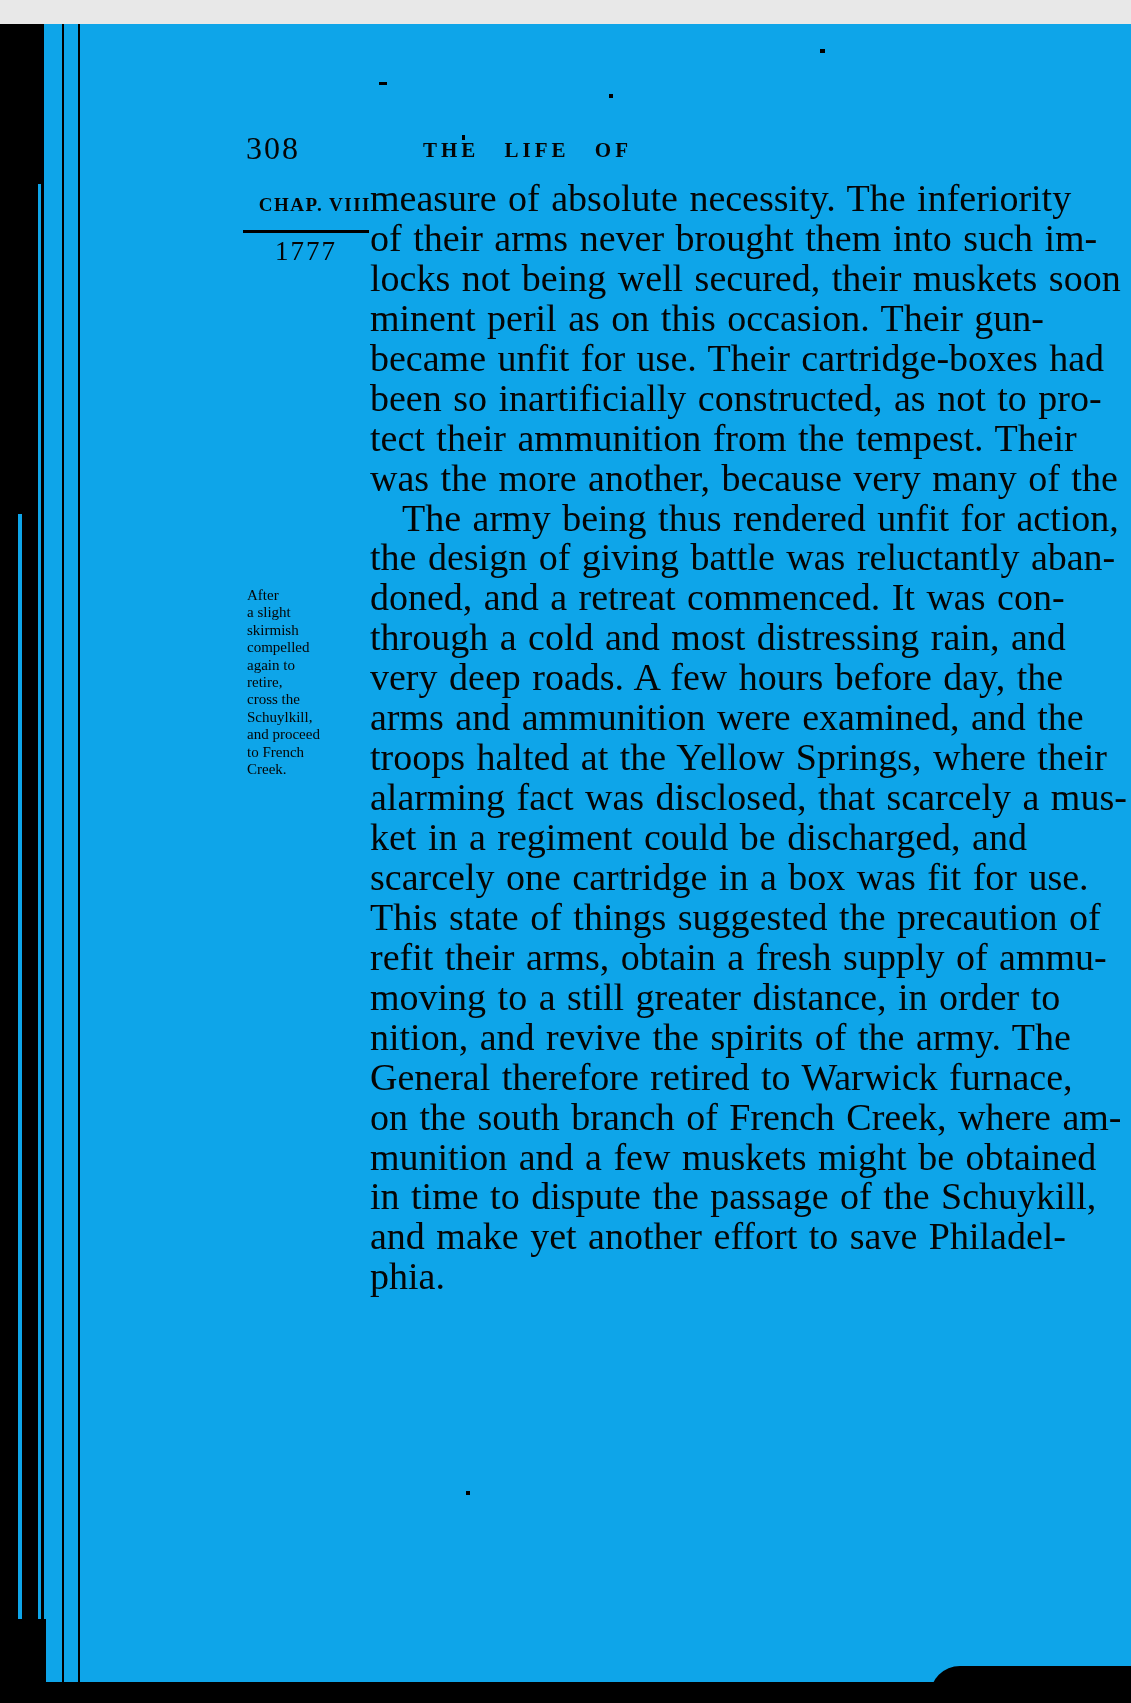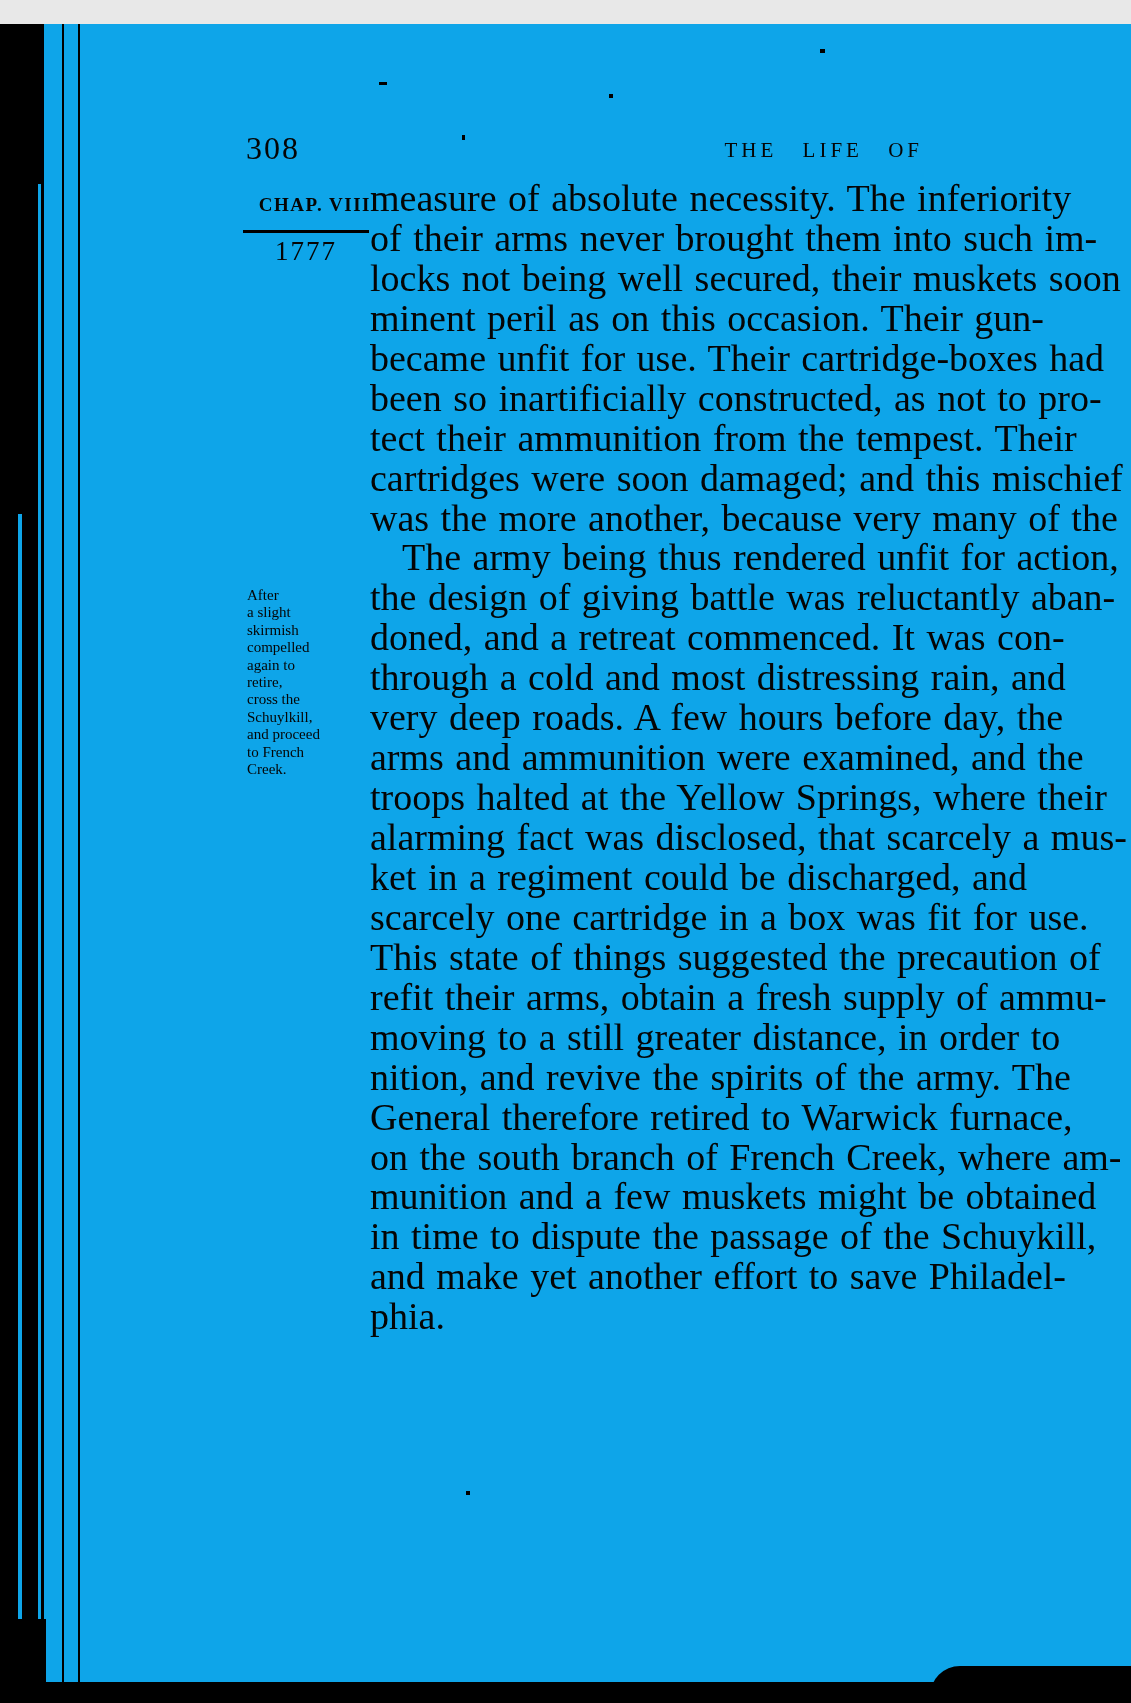--- a/index.html
+++ b/index.html
@@ -27,21 +27,21 @@
   .speck3 { left:609px; top:70px;  width:4px; height:4px; }
   .speck4 { left:462px; top:111px; width:3px; height:5px; }
   .speck5 { left:466px; top:1467px; width:4px; height:4px; }
   
   .page-number {
     position:absolute; left:246px; top:106px;
     font-size:32px; letter-spacing:2px;
   }
   .running-title {
     position:absolute; left:423px; top:114px; width:500px;
-    text-align:right; font-size:21px; font-weight:normal;
+    text-align:left; font-size:21px; font-weight:bold;
     letter-spacing:4px; word-spacing:16px;
   }
   
   .chap-heading {
     position:absolute; left:245px; top:170px; width:126px;
     font-size:19px; font-weight:bold; letter-spacing:1.5px;
     white-space:nowrap;
     text-align:right;
   }
   .chap-rule {
@@ -114,21 +114,20 @@
 
   <div class="body-text">
       <div>
         <div class="line">measure of absolute necessity. The inferiority</div>
         <div class="line">of their arms never brought them into such im-</div>
         <div class="line">locks not being well secured, their muskets soon</div>
         <div class="line">minent peril as on this occasion. Their gun-</div>
         <div class="line">became unfit for use. Their cartridge-boxes had</div>
         <div class="line">been so inartificially constructed, as not to pro-</div>
         <div class="line">tect their ammunition from the tempest. Their</div>
-        <div class="line">cartridges were soon damaged; and this mischief</div>
         <div class="line">was the more another, because very many of the</div>
       </div>
       <div>
         <div class="line indent">The army being thus rendered unfit for action,</div>
         <div class="line">the design of giving battle was reluctantly aban-</div>
         <div class="line">doned, and a retreat commenced. It was con-</div>
         <div class="line">through a cold and most distressing rain, and</div>
         <div class="line">very deep roads. A few hours before day, the</div>
         <div class="line">arms and ammunition were examined, and the</div>
         <div class="line">troops halted at the Yellow Springs, where their</div>

